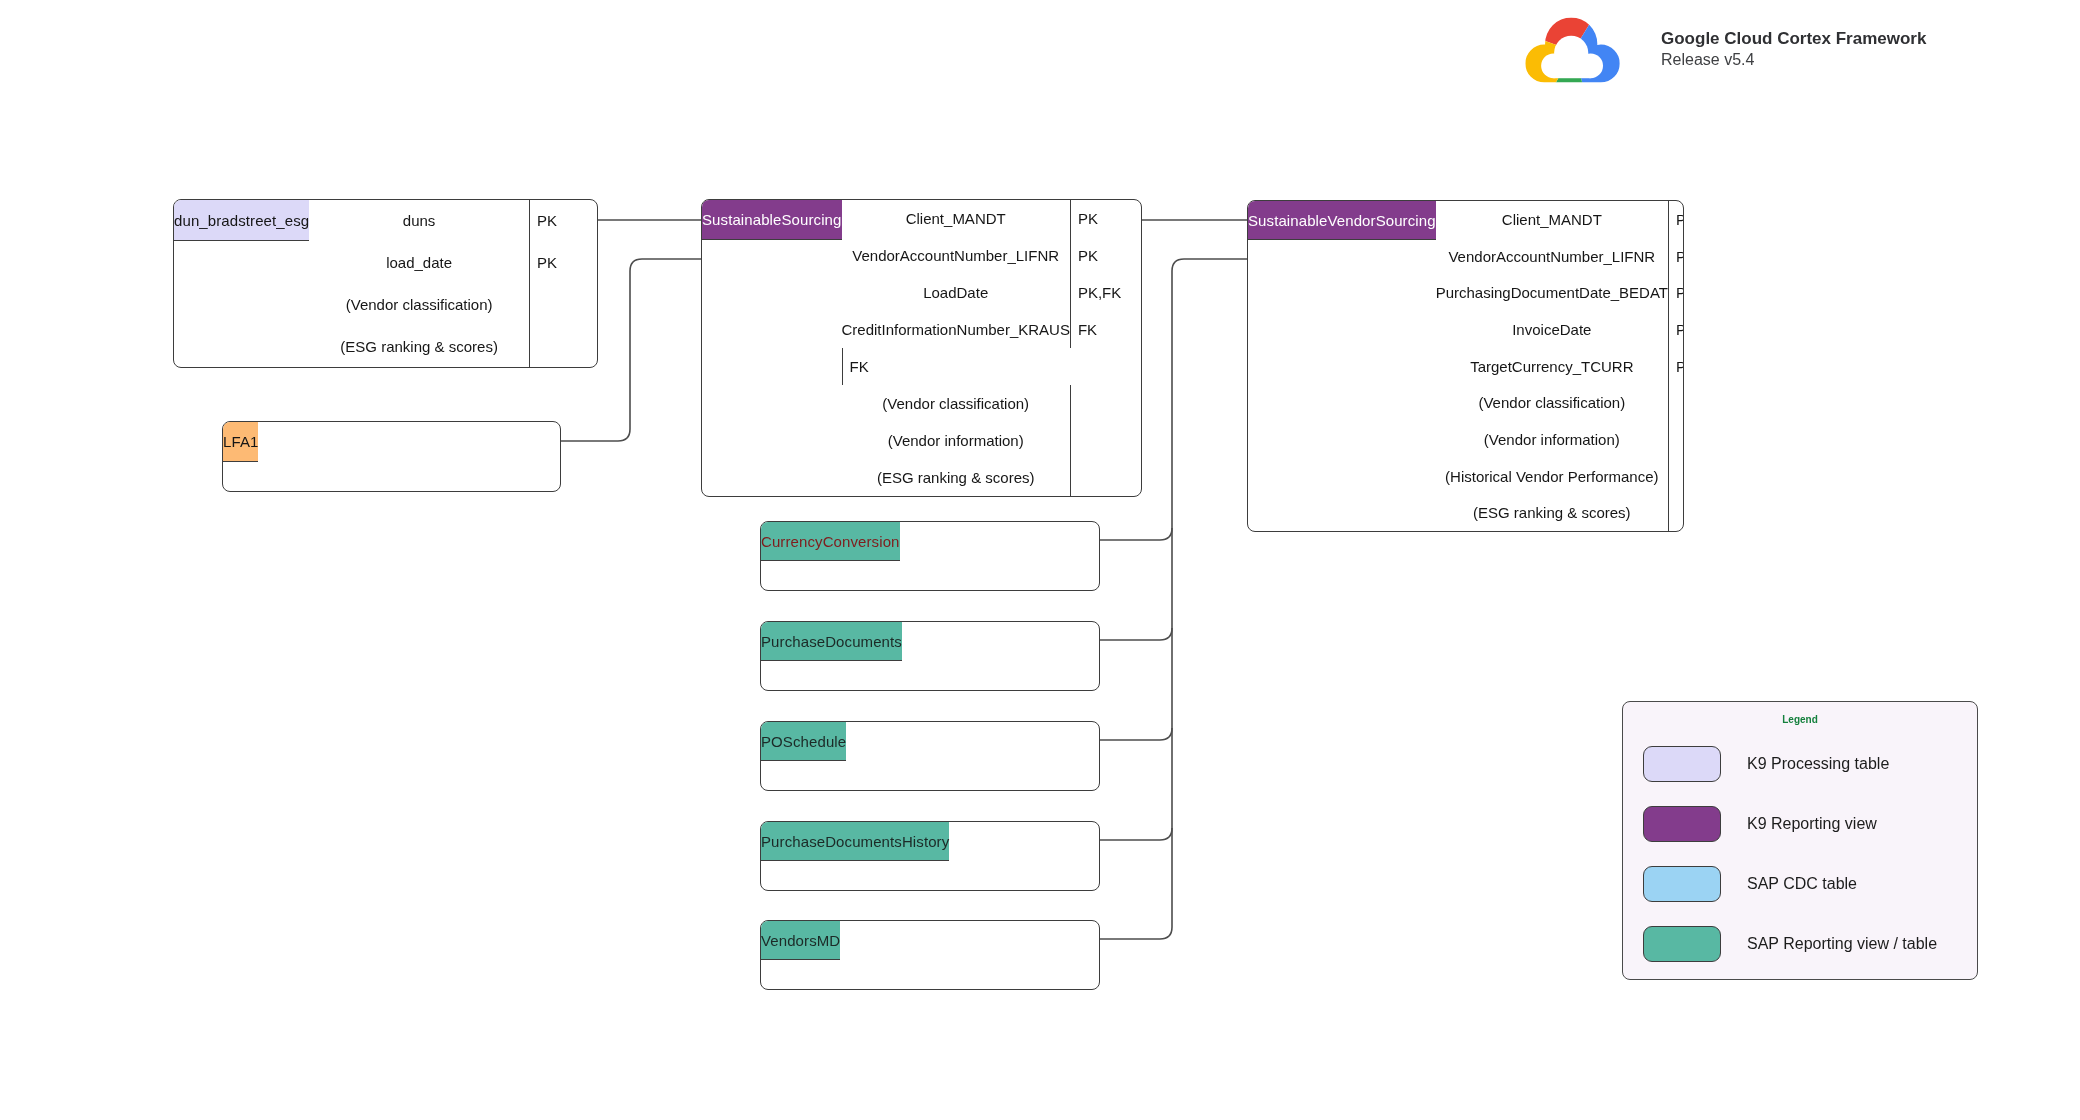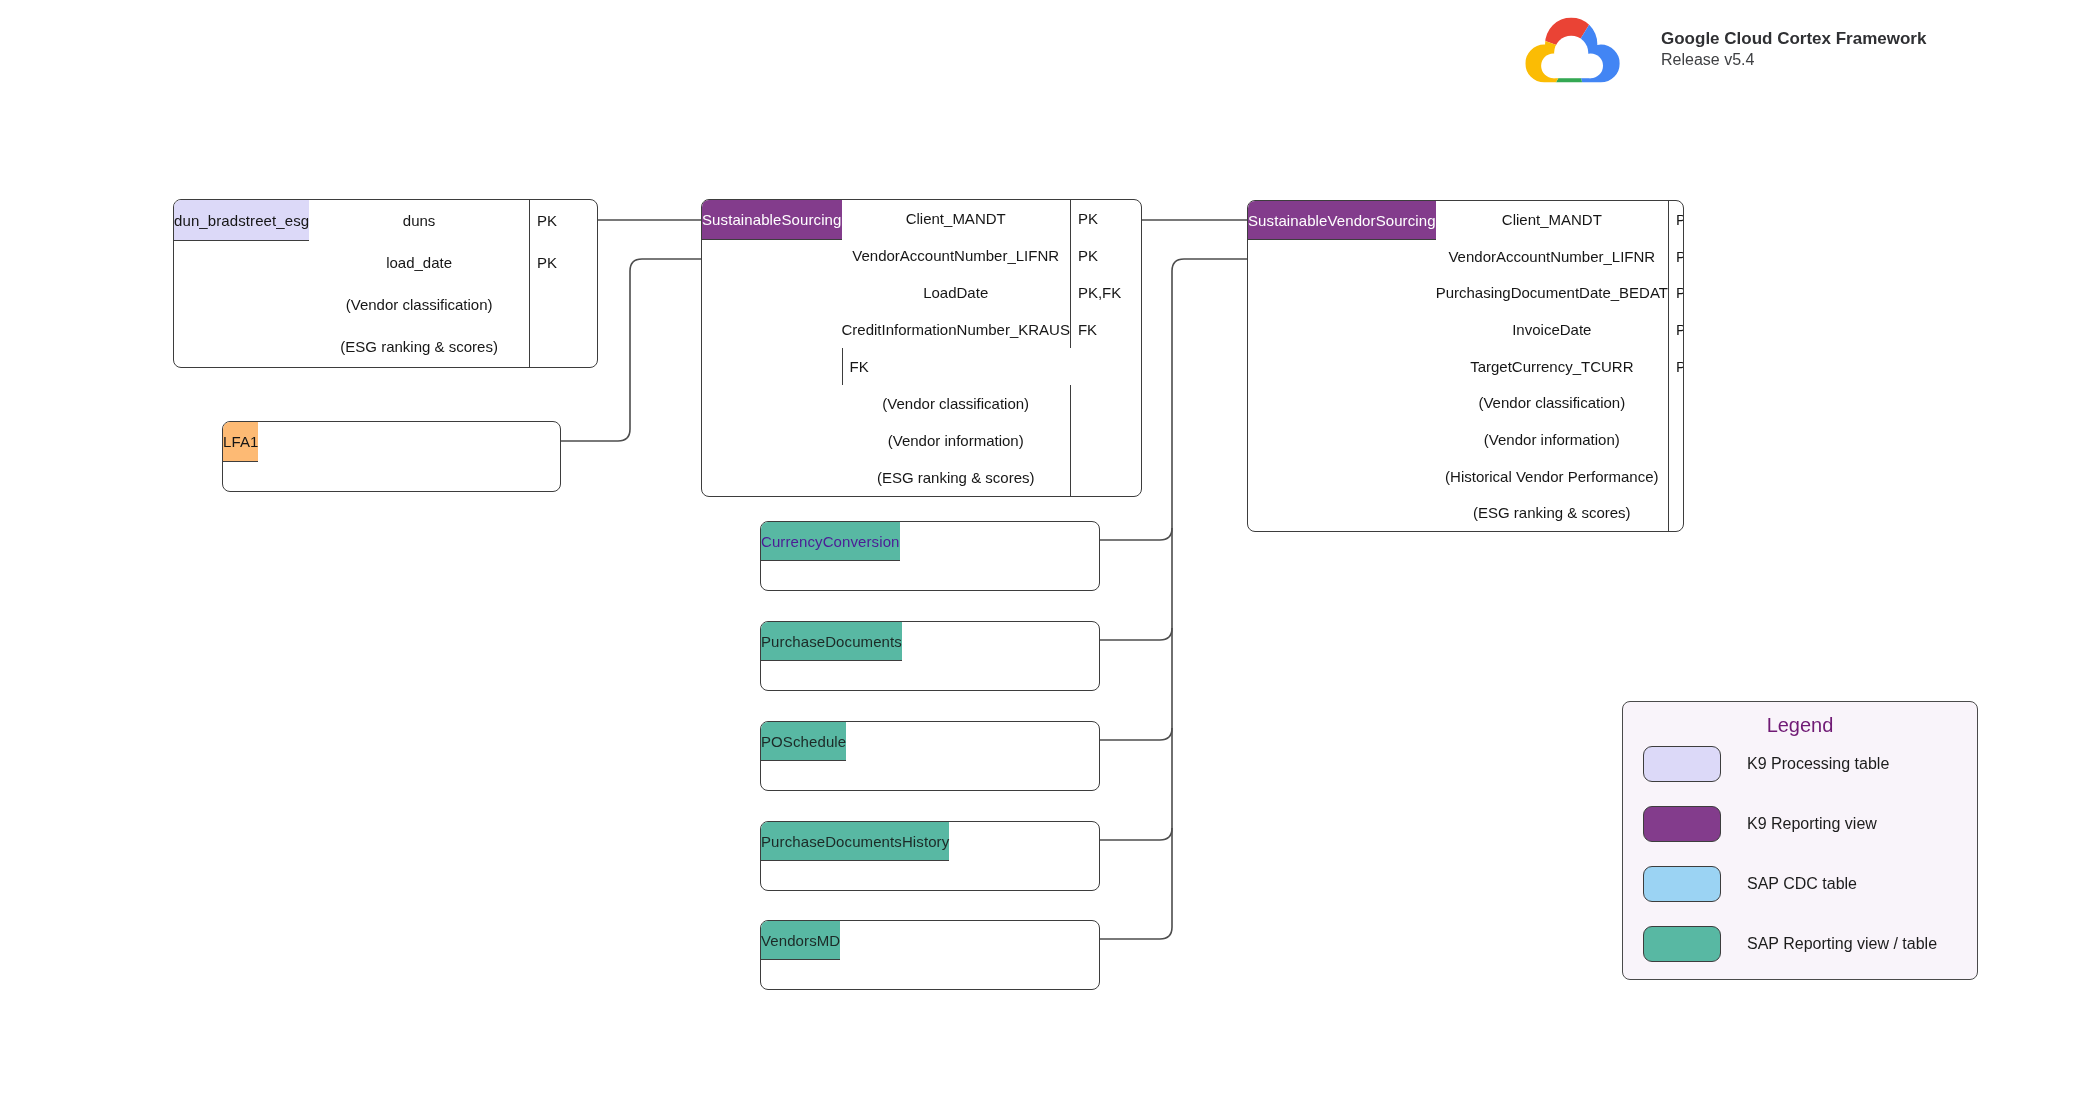--- a/index.html
+++ b/index.html
@@ -32,21 +32,21 @@
   .cell-field{flex:1 1 auto;display:flex;align-items:center;justify-content:center;
     font-size:15px;color:#161616;white-space:nowrap;}
   .cell-key{flex:0 0 auto;border-left:1.6px solid #3d3d3d;display:flex;align-items:center;
     padding-left:7px;font-size:15px;color:#161616;white-space:nowrap;box-sizing:border-box;}
   
   #legend{
     position:absolute;left:1622px;top:701px;width:356px;height:279px;box-sizing:border-box;
     background:#f9f4fa;border:1.6px solid #4a4a4a;border-radius:8px;
   }
   .legend-title{position:absolute;left:0;right:0;top:12px;text-align:center;
-    font-size:20px;font-weight:normal;color:#701a75;}
+    font-size:10px;font-weight:bold;color:#15803d;}
   .legend-item{position:absolute;left:20px;height:36px;display:flex;align-items:center;gap:26px;}
   .legend-swatch{width:78px;height:36px;border:1.6px solid #3d3d3d;border-radius:9px;box-sizing:border-box;}
   .legend-label{font-size:16px;color:#1c1c1c;white-space:nowrap;}
 </style>
 </head>
 <body>
 
 <svg id="connector-layer" aria-hidden="true" viewBox="0 0 2080 1120">
     <path d="M598,220 H701"></path>
     <path d="M1142,220 H1247"></path>
@@ -160,21 +160,21 @@
           <div class="cell-field">(Historical Vendor Performance)</div>
           <div class="cell-key" style="width: 121px;"></div>
         </div>
         <div class="tbl-row">
           <div class="cell-field">(ESG ranking &amp; scores)</div>
           <div class="cell-key" style="width: 121px;"></div>
         </div>
       </div>
     </div>
     <div class="tbl" style="left: 760px; top: 521px; width: 340px; height: 70px;">
-      <div class="tbl-hd" style="height: 38px; background: rgb(88, 184, 163); color: #4c1d95;">CurrencyConversion</div>
+      <div class="tbl-hd" style="height: 38px; background: rgb(88, 184, 163); color: #7f1d1d;">CurrencyConversion</div>
       <div class="tbl-body">
         <div class="tbl-row">
           <div class="cell-field"></div>
         </div>
       </div>
     </div>
     <div class="tbl" style="left: 760px; top: 621px; width: 340px; height: 70px;">
       <div class="tbl-hd" style="height: 38px; background: rgb(88, 184, 163); color: rgb(28, 42, 39);">PurchaseDocuments</div>
       <div class="tbl-body">
         <div class="tbl-row">

